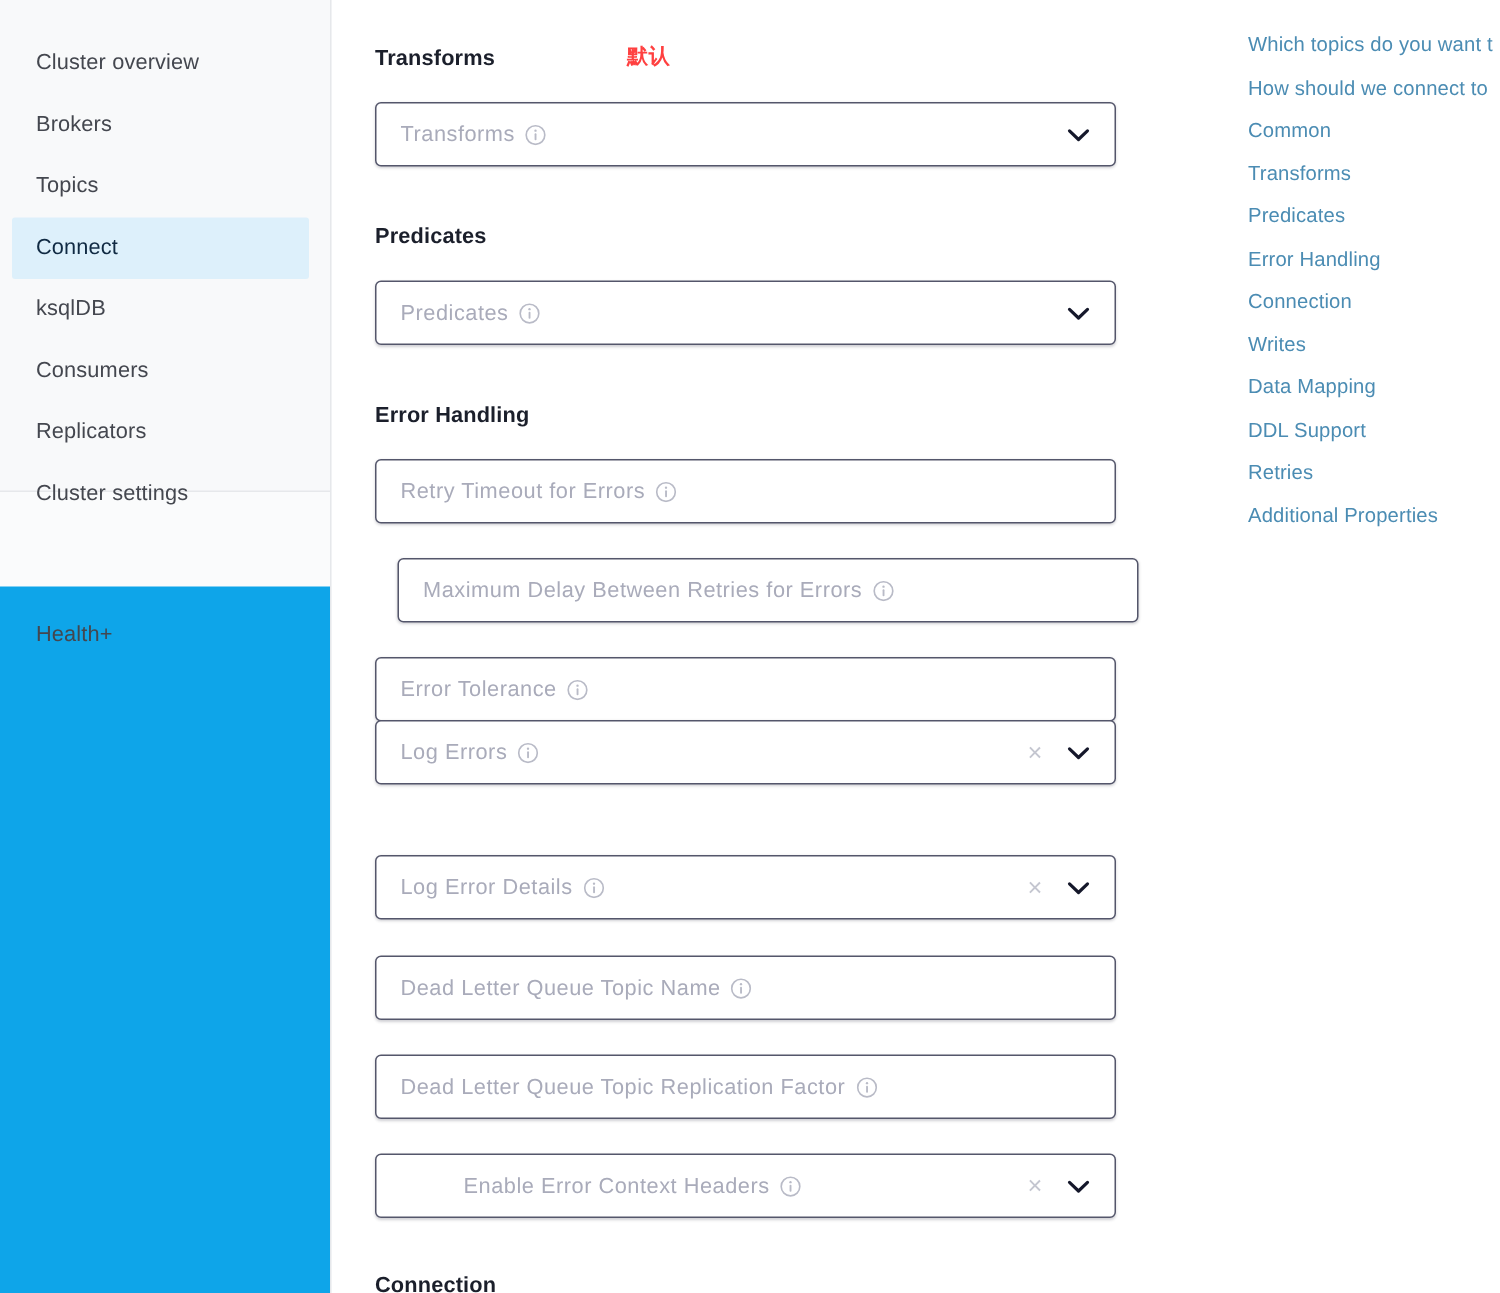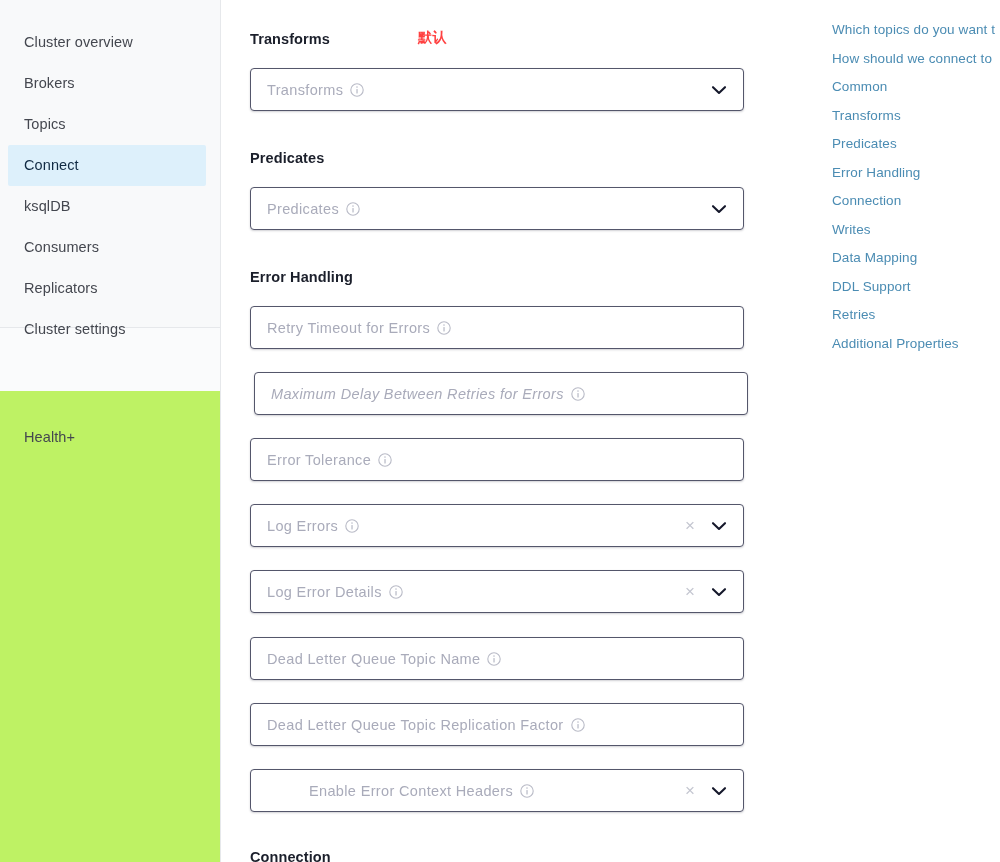--- a/index.html
+++ b/index.html
@@ -59,22 +59,22 @@
     color: #102a43;
     font-weight: normal;
   }
 
   #left-nav-secondary {
     position: absolute;
     top: 391px;
     left: 0;
     right: 0;
     bottom: 0;
-    background: #bef264;
-    padding-top: 26px;
+    background: #0ea5e9;
+    padding-top: 12px;
   }
 
   
   #main-form {
     position: absolute;
     left: 250px;
     top: 0;
     width: 494px;
   }
 
@@ -249,21 +249,21 @@
       <span class="info-icon">
         <svg viewBox="0 0 14 14" width="14" height="14">
             <circle cx="7" cy="7" r="6.2" fill="none" stroke="#b9bbc7" stroke-width="1.1"></circle>
             <circle cx="7" cy="4.1" r="0.78" fill="#b9bbc7"></circle>
             <rect x="6.4" y="5.9" width="1.25" height="4.6" rx="0.55" fill="#b9bbc7"></rect>
           </svg>
       </span>
     </span>
   </div>
 
-  <div class="field" style="position:absolute; left:4px; top:372px;font-style:italic;">
+  <div class="field" style="position:absolute; left:15px; top:372px;">
     <span class="field-label">
       <span>Maximum Delay Between Retries for Errors</span>
       <span class="info-icon">
         <svg viewBox="0 0 14 14" width="14" height="14">
             <circle cx="7" cy="7" r="6.2" fill="none" stroke="#b9bbc7" stroke-width="1.1"></circle>
             <circle cx="7" cy="4.1" r="0.78" fill="#b9bbc7"></circle>
             <rect x="6.4" y="5.9" width="1.25" height="4.6" rx="0.55" fill="#b9bbc7"></rect>
           </svg>
       </span>
     </span>
@@ -275,21 +275,21 @@
       <span class="info-icon">
         <svg viewBox="0 0 14 14" width="14" height="14">
             <circle cx="7" cy="7" r="6.2" fill="none" stroke="#b9bbc7" stroke-width="1.1"></circle>
             <circle cx="7" cy="4.1" r="0.78" fill="#b9bbc7"></circle>
             <rect x="6.4" y="5.9" width="1.25" height="4.6" rx="0.55" fill="#b9bbc7"></rect>
           </svg>
       </span>
     </span>
   </div>
 
-  <div class="field" style="position:absolute; left:0; top:504px;">
+  <div class="field" style="position:absolute; left:0; top:480px;">
     <span class="field-label">
       <span>Log Errors</span>
       <span class="info-icon">
         <svg viewBox="0 0 14 14" width="14" height="14">
             <circle cx="7" cy="7" r="6.2" fill="none" stroke="#b9bbc7" stroke-width="1.1"></circle>
             <circle cx="7" cy="4.1" r="0.78" fill="#b9bbc7"></circle>
             <rect x="6.4" y="5.9" width="1.25" height="4.6" rx="0.55" fill="#b9bbc7"></rect>
           </svg>
       </span>
     </span>

